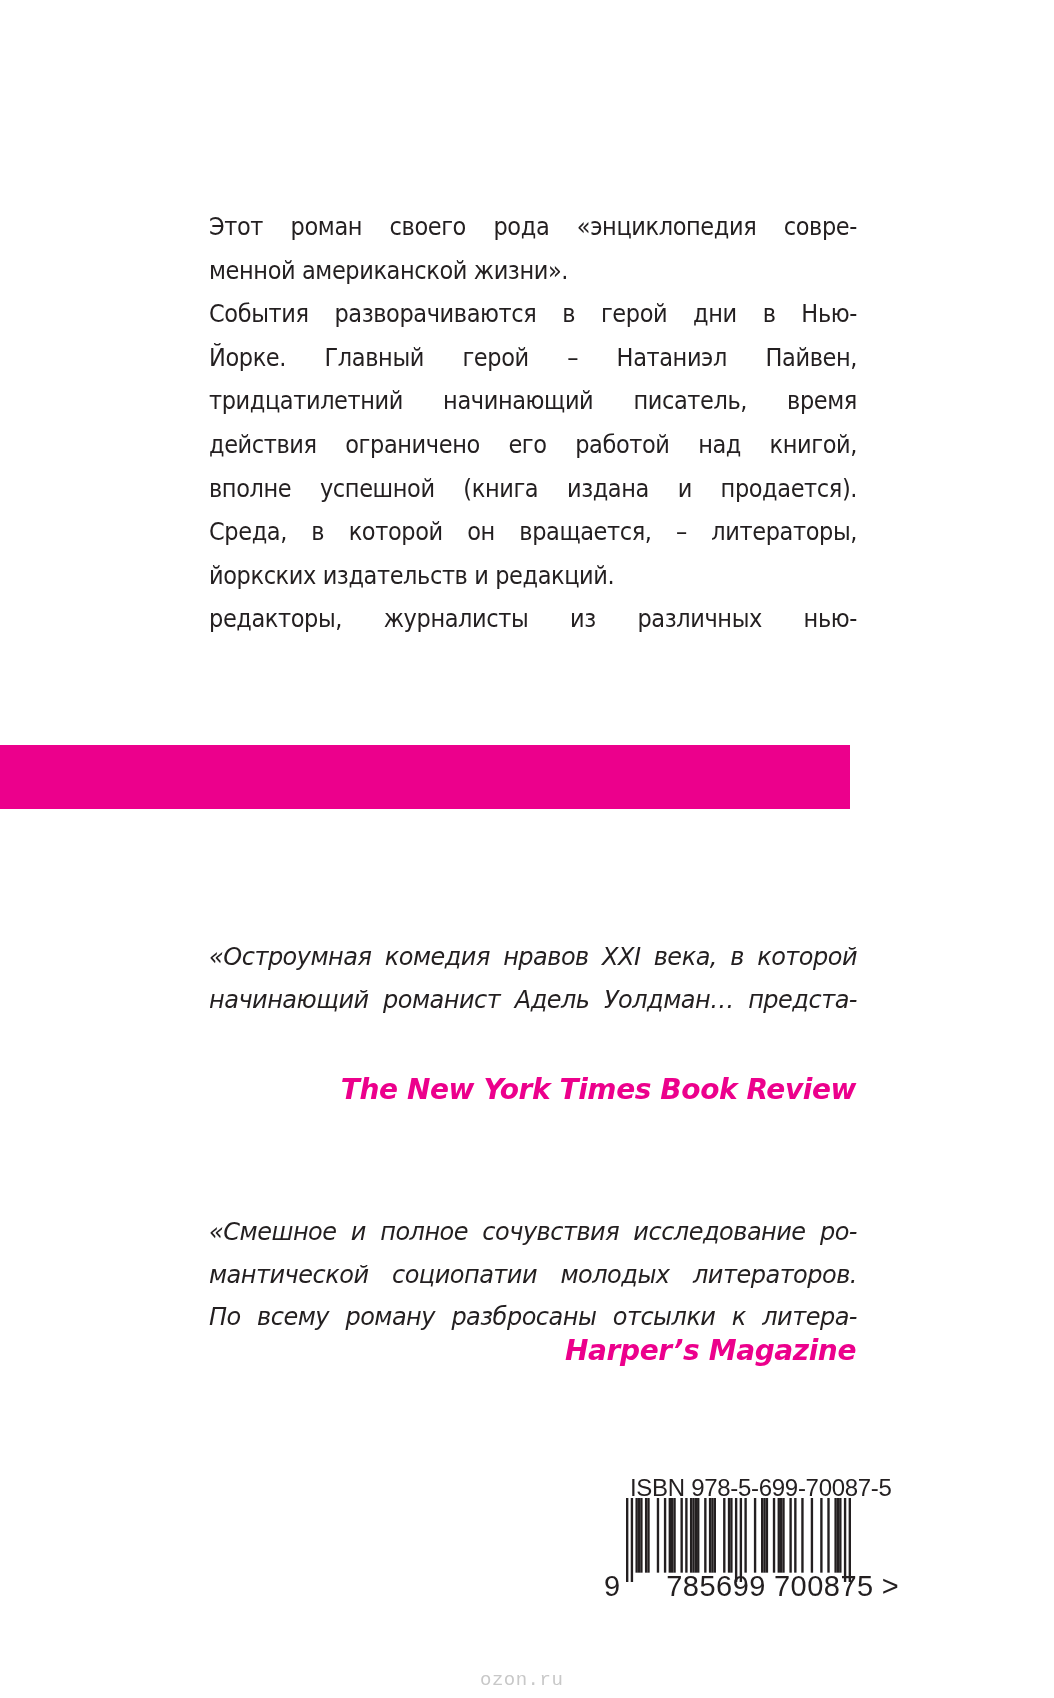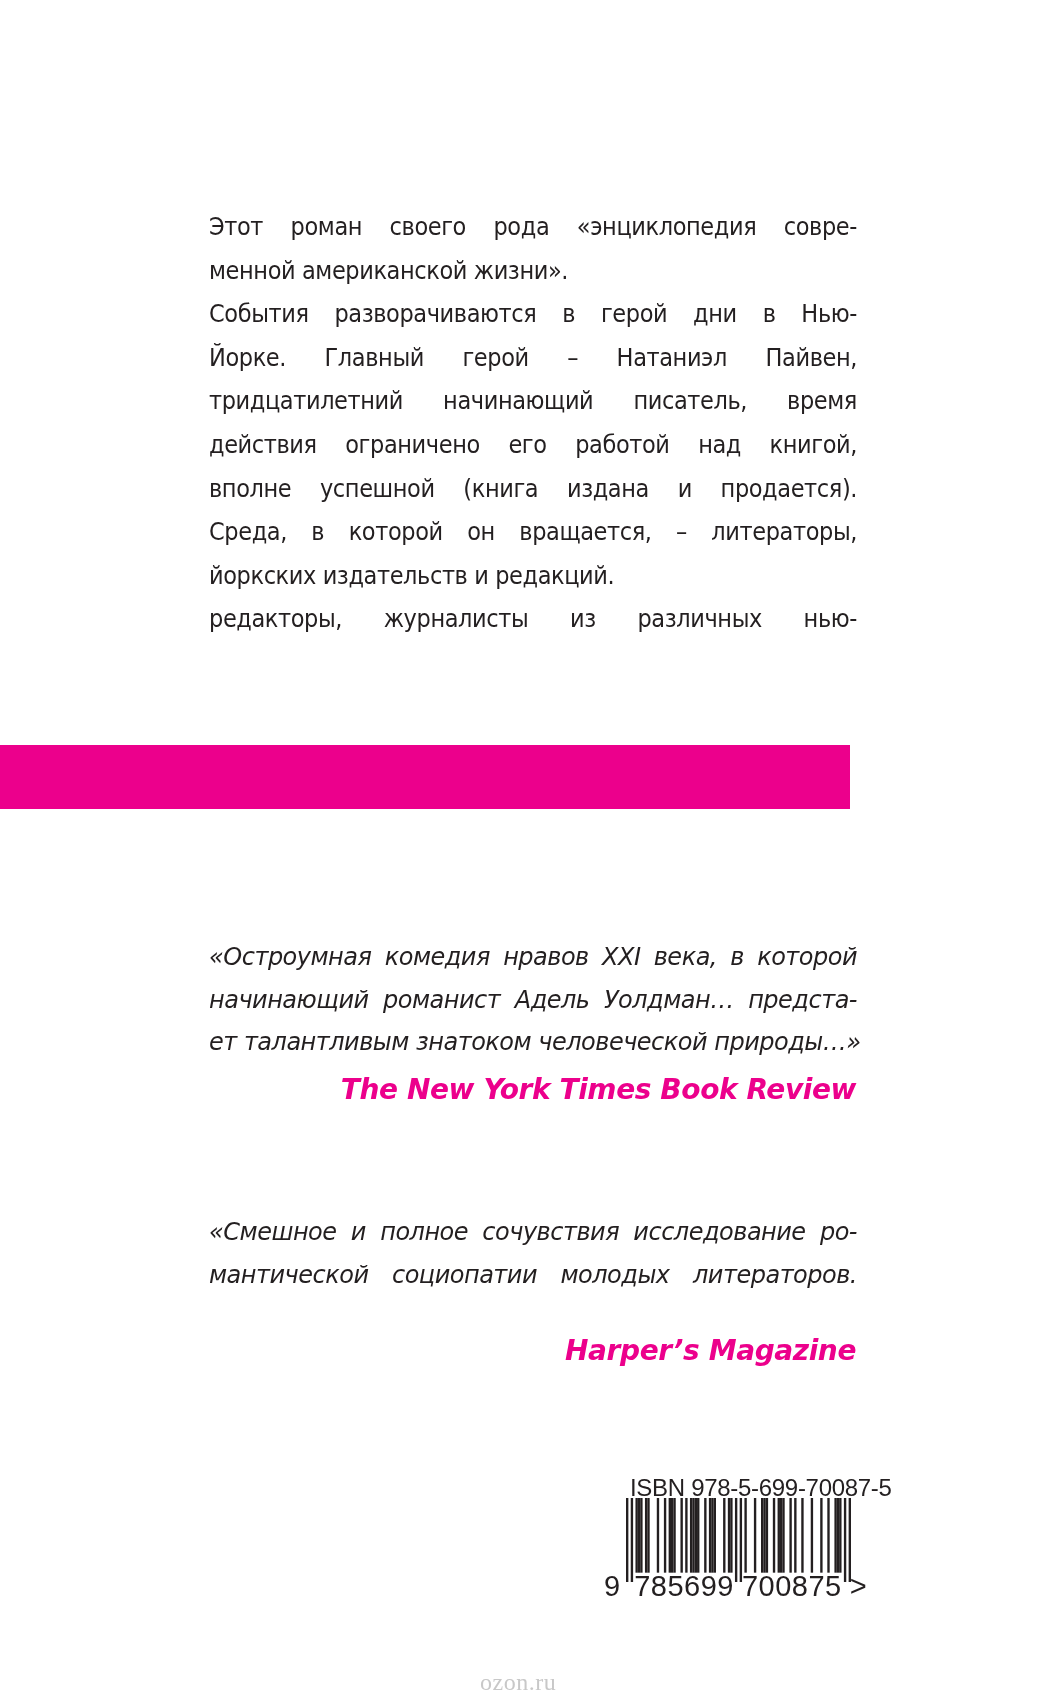--- a/index.html
+++ b/index.html
@@ -9,21 +9,21 @@
   .body-text .line { display:block; white-space:nowrap; text-align:justify; text-align-last:justify; }
   .body-text .line.last { text-align-last:left; }
   .band { left:0; top:745px; width:850px; height:64px; }
   .quote { left:209px; width:648px; font-family:"DejaVu Sans", sans-serif; font-style:italic; font-size:24px; line-height:42.5px; letter-spacing:-0.5px; color:#231f20; }
   .quote .line { display:block; white-space:nowrap; text-align:justify; text-align-last:justify; }
   .quote .line.last { text-align-last:left; }
   .source { right:198px; font-family:"DejaVu Sans", sans-serif; font-style:italic; font-size:28px; letter-spacing:-0.4px; white-space:nowrap; text-align:right;font-weight:bold; }
   .isbn-label { left:630px; top:1474px; width:216px; font-family:"Liberation Sans", sans-serif; font-size:24px; letter-spacing:-0.3px; white-space:nowrap; color:#231f20; }
   .barcode { left:626px; top:1498px; width:225px; height:84px; }
   .barcode-digits { left:604px; top:1572px; font-family:"Liberation Sans", sans-serif; font-size:29px; color:#231f20; white-space:nowrap; line-height:29px; }
-  .watermark { left:480px; top:1669px; font-family:Liberation Serif, serif; font-size:24px; color:#c8c8c8; letter-spacing:0.5px; }
+  .watermark { left:480px; top:1669px; font-family:Liberation Mono, monospace; font-size:19px; color:#c8c8c8; letter-spacing:0.5px; }
 </style>
 </head>
 <body style="color: rgb(35, 31, 32);">
 
 <div class="abs body-text">
   <span class="line">Этот роман своего рода «энциклопедия совре-</span>
   <span class="line last">менной американской жизни».</span>
   <span class="line">События разворачиваются в герой дни в Нью-</span>
   <span class="line">Йорке. Главный герой – Натаниэл Пайвен,</span>
   <span class="line">тридцатилетний начинающий писатель, время</span>
@@ -32,27 +32,27 @@
   <span class="line">Среда, в которой он вращается, – литераторы,</span>
   <span class="line last">йоркских издательств и редакций.</span>
   <span class="line">редакторы, журналисты из различных нью-</span>
 </div>
 
 <div class="abs band" id="band" style="background: rgb(236, 0, 140);"></div>
 
 <div class="abs quote" style="top:936px;">
   <span class="line">«Остроумная комедия нравов XXI века, в которой</span>
   <span class="line">начинающий романист Адель Уолдман… предста-</span>
-  <span class="line last">ет талантливым знатоком человеческой природы…»</span>
 </div>
 <div class="abs source accent" style="top: 1073px; color: rgb(236, 0, 140);">The New York Times Book Review</div>
 
 <div class="abs quote" style="top:1211px;">
   <span class="line">«Смешное и полное сочувствия исследование ро-</span>
   <span class="line">мантической социопатии молодых литераторов.</span>
+  <span class="line">По всему роману разбросаны отсылки к литера-</span>
 </div>
 <div class="abs source accent" style="top: 1334px; color: rgb(236, 0, 140);">Harper’s Magazine</div>
 
 <div class="abs isbn-label">ISBN 978-5-699-70087-5</div>
 
 <svg class="abs barcode" viewBox="0 0 95 36" preserveAspectRatio="none">
   <g id="bars" fill="#231f20">
       <rect x="0" y="0" width="1" height="36"></rect>
       <rect x="2" y="0" width="1" height="36"></rect>
       <rect x="4" y="0" width="1" height="32"></rect>
@@ -97,16 +97,16 @@
       <rect x="85" y="0" width="1" height="32"></rect>
       <rect x="88" y="0" width="1" height="32"></rect>
       <rect x="89" y="0" width="1" height="32"></rect>
       <rect x="90" y="0" width="1" height="32"></rect>
       <rect x="92" y="0" width="1" height="36"></rect>
       <rect x="94" y="0" width="1" height="36"></rect>
     </g>
 </svg>
 
 <div class="abs barcode-digits">
-  <span>9</span><span style="display:inline-block;width:14px;"></span><span style="letter-spacing:0.5px;">785699</span><span style="display:inline-block;width:8px;"></span><span style="letter-spacing:0.5px;">700875</span><span style="display:inline-block;width:8px;"></span><span>&gt;</span>
+  <span>9</span><span style="display:inline-block;width:14px;"></span><span style="letter-spacing:0.5px;margin-left:32px;">785699</span><span style="display:inline-block;width:8px;"></span><span style="letter-spacing:0.5px;">700875</span><span style="display:inline-block;width:8px;"></span><span>&gt;</span>
 </div>
 
 <div class="abs watermark" style="color: rgb(200, 200, 200);">ozon.ru</div>
 
 </body></html>

